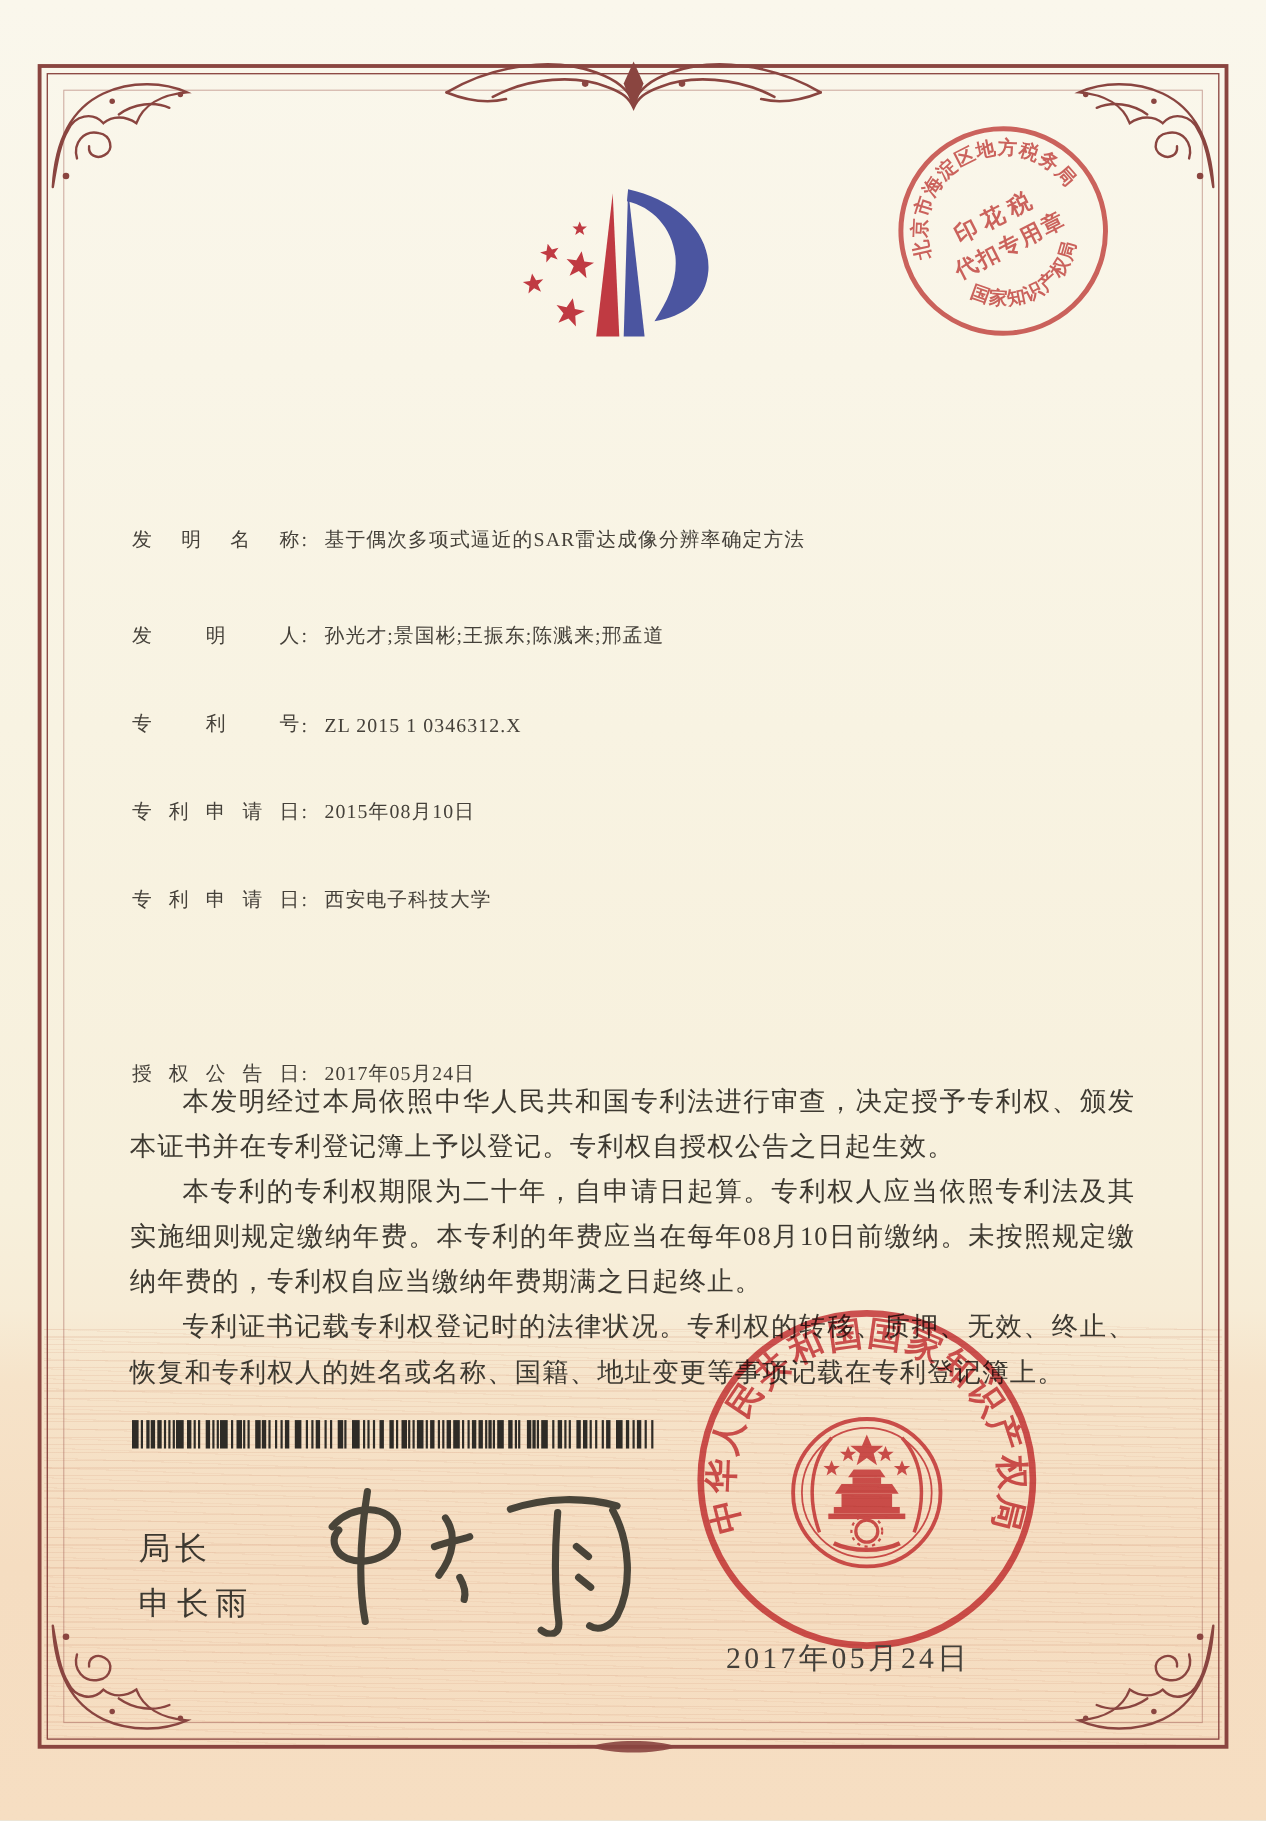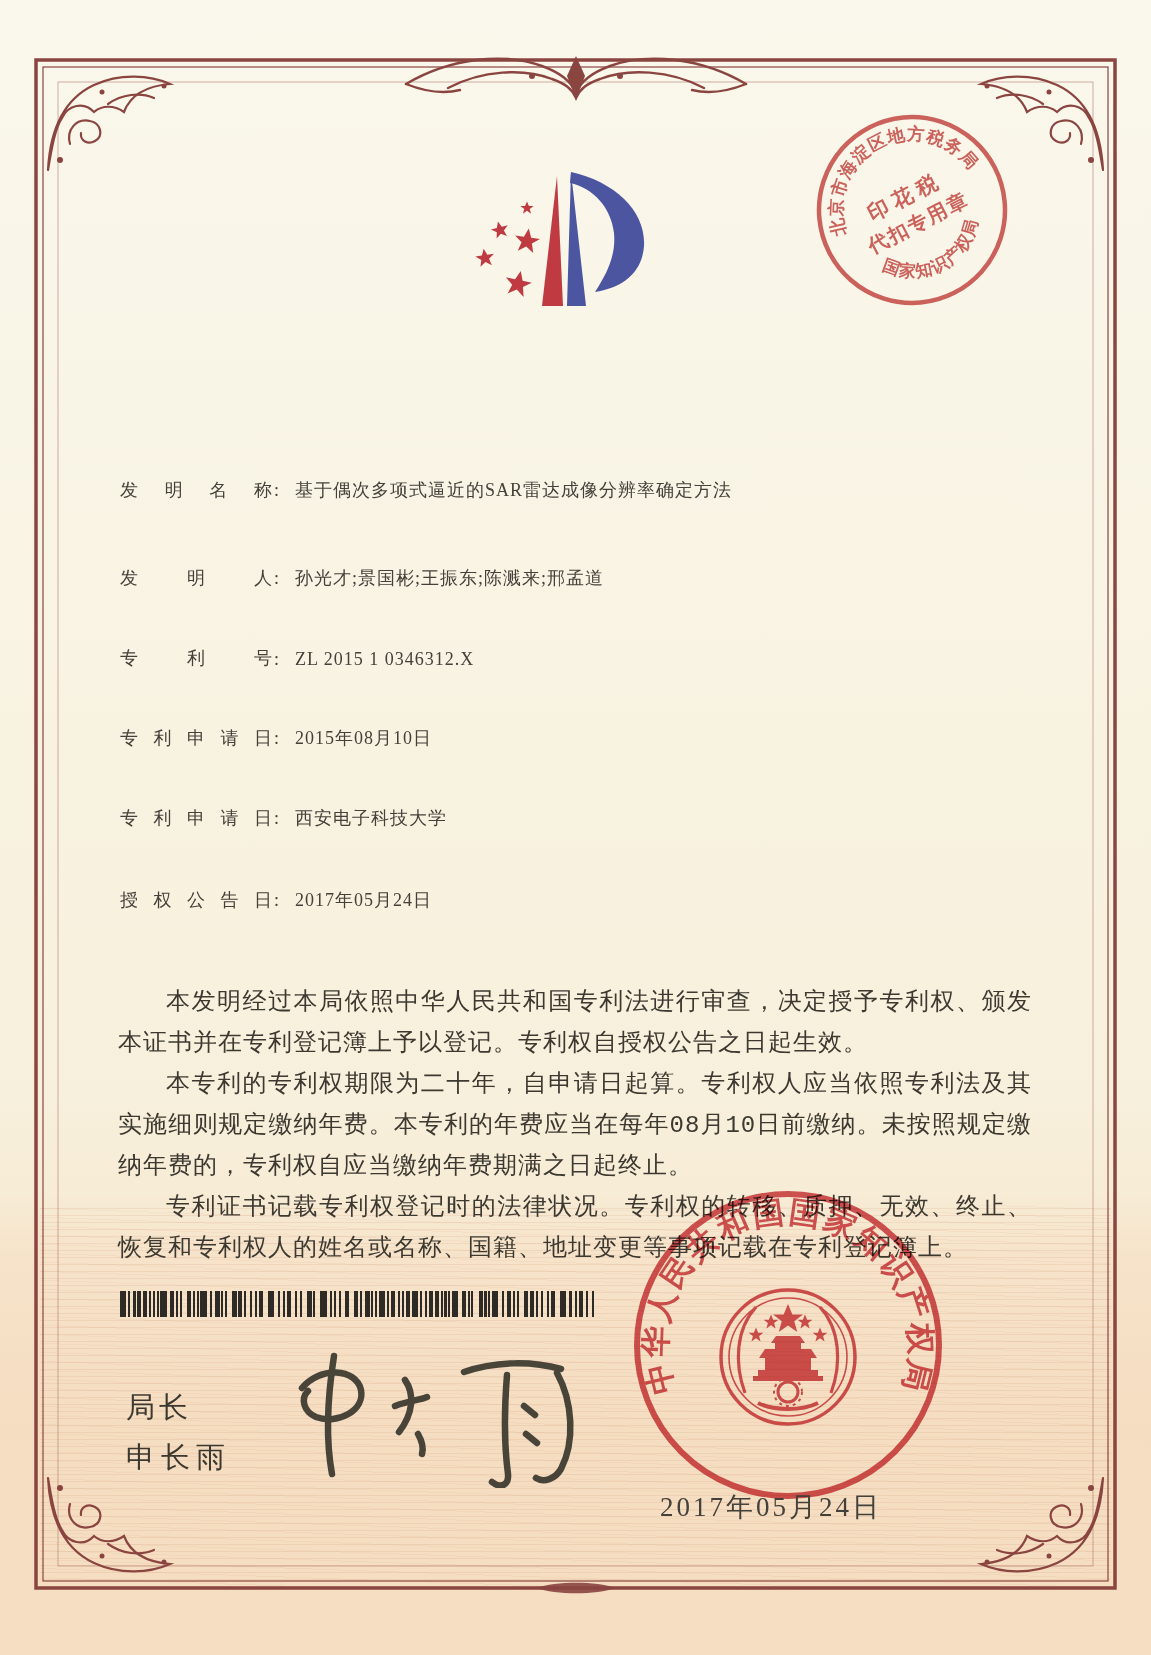--- a/index.html
+++ b/index.html
@@ -27,26 +27,26 @@
   .title{
     position:absolute; left:0; top:332px; width:1151px; text-align:center;
     font-size:57px; font-weight:bold; color:#343129;
     letter-spacing:44px; text-indent:44px;
   }
   .fields{position:absolute; left:120px; top:0; width:930px;}
   .field-row{position:absolute; left:0; white-space:nowrap; font-size:18px; color:#45413a;}
   .field-label{display:inline-block; width:152px; text-align:justify; text-align-last:justify; vertical-align:bottom;}
   .colon{margin:0 16px 0 2px;}
   .field-value{letter-spacing:1px;}
-  .row-0{top:478px}.row-1{top:566px}.row-2{top:646px}.row-3{top:726px}.row-4{top:806px}.row-5{top:888px}
+  .row-0{top:478px}.row-1{top:566px}.row-2{top:646px}.row-3{top:726px}.row-4{top:806px}.row-5{top:964px}
   .body-text{
     position:absolute; left:118px; top:982px; width:914px;
     font-size:24px; line-height:41px; text-align:justify; color:#3d3931; letter-spacing:1px;
   }
-  .body-text p{margin:0; text-indent:2em;font-family:Liberation Mono, monospace;}
+  .body-text p{margin:0; text-indent:2em;}
   .barcode{
     position:absolute; left:120px; top:1291px; height:26px; width:480px;
     font-size:0; white-space:nowrap; overflow:hidden;
   }
   .barcode span{display:inline-block; height:26px; background:#2e2b26; vertical-align:top;}
   .signer-title{position:absolute; left:126px; top:1388px; font-size:29px; letter-spacing:4px; color:#3c3830;}
   .signer-name{position:absolute; left:126px; top:1438px; font-size:29px; letter-spacing:6px; color:#3c3830;}
   .signature{position:absolute; left:268px; top:1348px; opacity:.92;}
   .official-seal{position:absolute; left:626px; top:1183px; mix-blend-mode:multiply; opacity:.93;}
   .seal-date{

